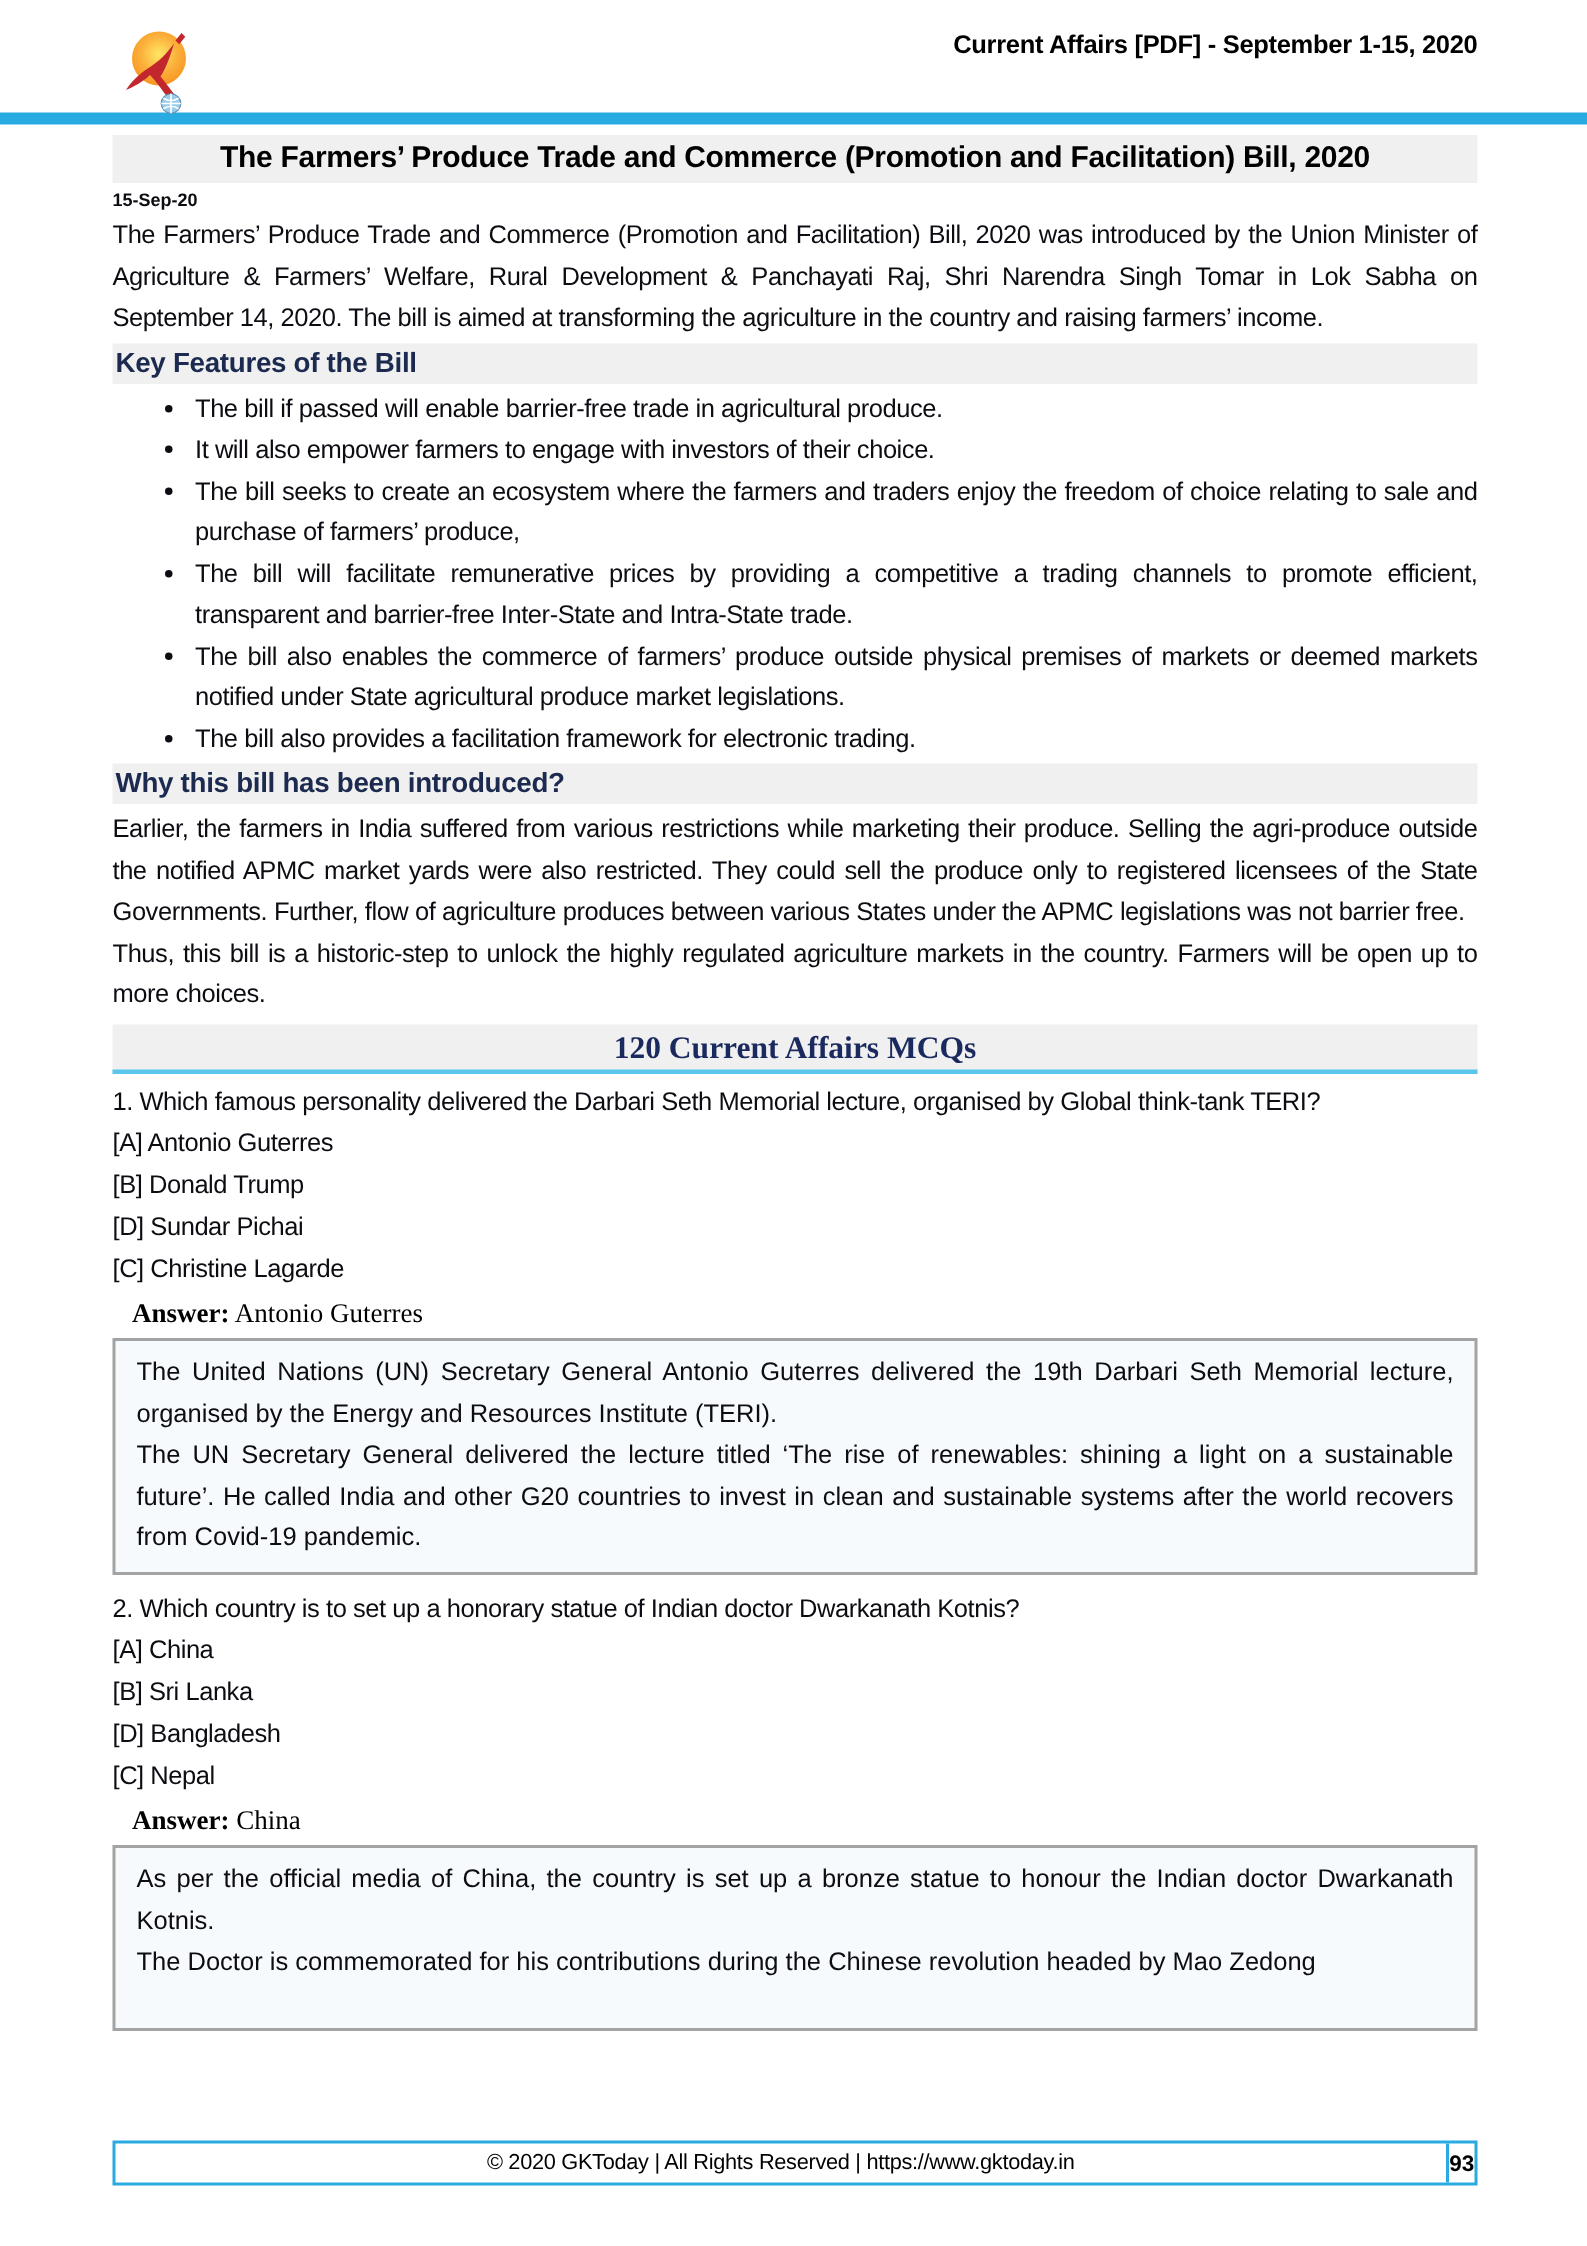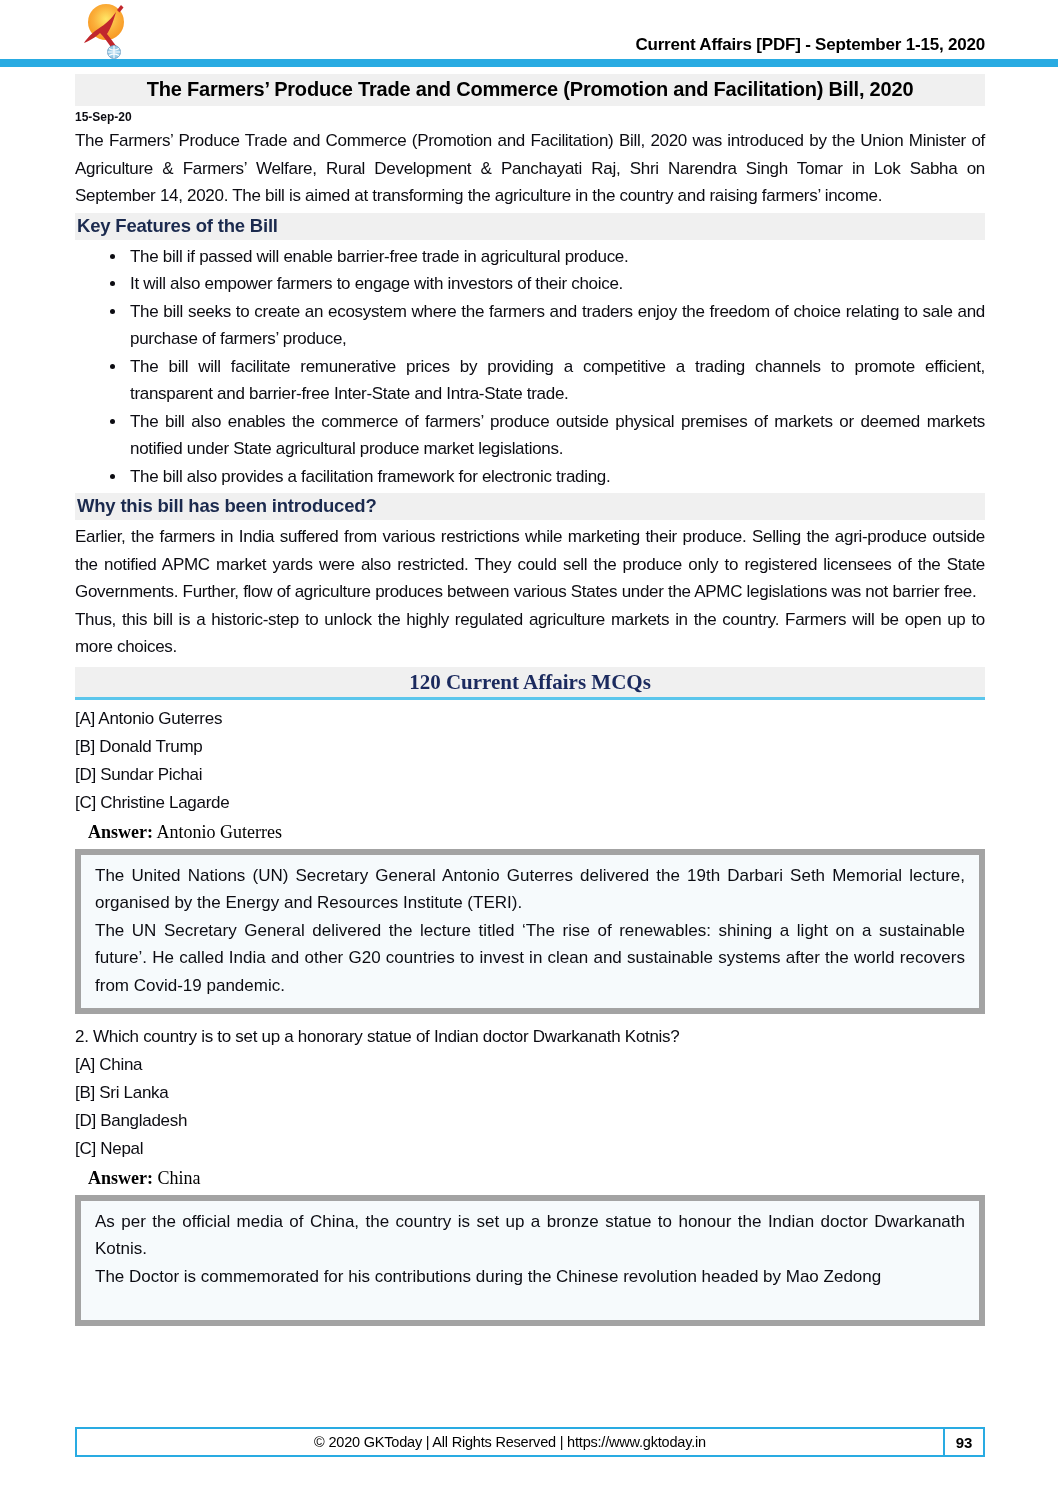--- a/index.html
+++ b/index.html
@@ -6,22 +6,22 @@
   html, body { margin: 0; padding: 0; }
   body {
     width: 1058px; height: 1497px;
     background: #ffffff;
     font-family: "Liberation Sans", sans-serif;
     color: #0c0c12;
     position: relative;
     overflow: hidden;
   }
   .header-row {
-    display: flex; justify-content: space-between; align-items: flex-end;
-    padding: 20px 73px 0 78px; height: 59px;
+    display: flex; justify-content: space-between; 
+    padding: 20px 73px 0 78px; height: 75px;
   }
   .logo { width: 54px; height: 56px; }
   .edition {
     font-weight: bold; font-size: 17px; letter-spacing: -0.2px;
     padding-bottom: 4px; color: #000;
   }
   .top-bar { height: 8px; background: #29ABE2; width: 100%; }
   .content { margin: 0 73px 0 75px; }
   .article-title {
     background: #F0F0F0; text-align: center;
@@ -51,36 +51,36 @@
     padding: 3px 0 2px; margin: 6px 0 5px;
   }
   .question-text { margin-top: 3px; }
   .option-line { font-size: 17px; line-height: 28px; letter-spacing: -0.3px; margin: 0; }
   .answer-line {
     font-family: "Liberation Serif", serif;
     font-size: 18px; line-height: 26px; margin: 2px 13px 4px; color: #000;
   }
   .answer-label { font-weight: bold; }
   .expl-box {
-    border: 6px solid #a3a3a3; background: #F6FAFC;
+    border: 2px solid #a3a3a3; background: #F6FAFC;
     padding: 7px 14px 9px; margin: 2px 0 9px;
     font-size: 17px; line-height: 27.5px; letter-spacing: 0;
   }
   .expl-box p { margin: 0; text-align: justify; }
   .expl-box.tall { padding-bottom: 30px; }
   .page-footer {
     position: absolute; left: 75px; right: 73px; bottom: 40px;
     display: flex; border: 2px solid #29ABE2; height: 30px; background: #fff;
   }
   .footer-copy {
     flex: 1; display: flex; align-items: center; justify-content: center;
     font-size: 14.5px; letter-spacing: -0.2px; color: #000;
   }
   .footer-page {
-    width: 40px; border-left: 2px solid #29ABE2;
+    width: 19px; border-left: 2px solid #29ABE2;
     display: flex; align-items: center; justify-content: center;
     font-weight: bold; font-size: 15px; color: #000;
   }
 </style>
 </head>
 <body>
 
 <div class="header-row">
   <svg class="logo" viewBox="0 0 54 56" xmlns="http://www.w3.org/2000/svg">
     <defs>
@@ -118,20 +118,21 @@
     <li>The bill also provides a facilitation framework for electronic trading.</li>
   </ul>
 
   <div class="section-heading">Why this bill has been introduced?</div>
   <p class="body-text">Earlier, the farmers in India suffered from various restrictions while marketing their produce. Selling the agri-produce outside the notified APMC market yards were also restricted. They could sell the produce only to registered licensees of the State Governments. Further, flow of agriculture produces between various States under the APMC legislations was not barrier free.</p>
   <p class="body-text">Thus, this bill is a historic-step to unlock the highly regulated agriculture markets in the country. Farmers will be open up to more choices.</p>
 
   <div class="mcq-banner">120 Current Affairs MCQs</div>
 
   <div>
+    <p class="body-text question-text">1. Which famous personality delivered the Darbari Seth Memorial lecture, organised by Global think-tank TERI?</p>
     <p class="option-line">[A] Antonio Guterres</p>
     <p class="option-line">[B] Donald Trump</p>
     <p class="option-line">[D] Sundar Pichai</p>
     <p class="option-line">[C] Christine Lagarde</p>
     <p class="answer-line"><span class="answer-label">Answer:</span> <span>Antonio Guterres</span></p>
     <div class="expl-box">
       <p>The United Nations (UN) Secretary General Antonio Guterres delivered the 19th Darbari Seth Memorial lecture, organised by the Energy and Resources Institute (TERI).</p>
       <p>The UN Secretary General delivered the lecture titled ‘The rise of renewables: shining a light on a sustainable future’. He called India and other G20 countries to invest in clean and sustainable systems after the world recovers from Covid-19 pandemic.</p>
     </div>
   </div>

